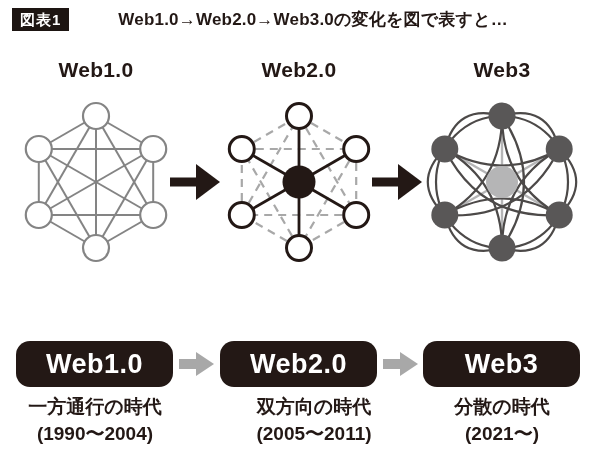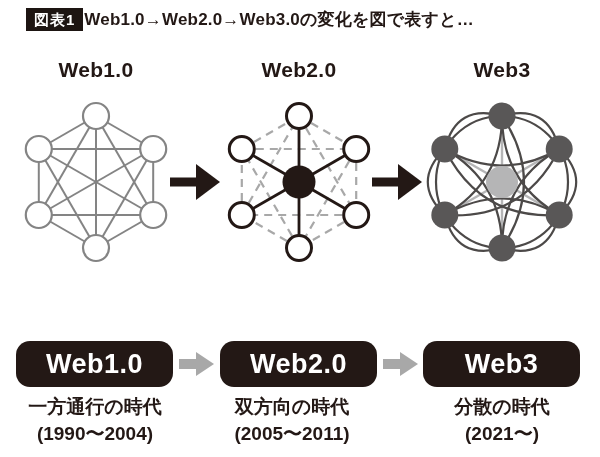--- a/index.html
+++ b/index.html
@@ -1,26 +1,26 @@
 <!DOCTYPE html>
 <html><head>
 <meta charset="utf-8">
 <style>
   html,body{margin:0;padding:0;background:#ffffff;}
   .canvas{
     position:relative;width:600px;height:457px;background:#ffffff;
     font-family:"Liberation Sans","DejaVu Sans",sans-serif;color:#231815;overflow:hidden;
   }
   
-  .header{position:absolute;left:26px;top:8px;display:flex;align-items:center;gap:1px;}
+  .header{position:absolute;left:12px;top:8px;display:flex;align-items:center;gap:9px;}
   .badge{
     display:inline-block;background:#1d1512;color:#ffffff;font-weight:bold;
     font-size:15px;line-height:23px;padding:0 8px;letter-spacing:1px;
   }
-  .title{font-size:17px;font-weight:600;letter-spacing:0.2px;}
+  .title{font-size:17px;font-weight:600;letter-spacing:0.2px;margin-left:40px;}
   
   .diagram-label{
     position:absolute;top:58px;width:200px;text-align:center;
     font-size:21px;font-weight:bold;letter-spacing:0.3px;
   }
   .dl1{left:-4px}.dl2{left:199px}.dl3{left:402px}
   svg.net{position:absolute;left:0;top:50px;}
   
   .pill{
     position:absolute;top:341px;width:157px;height:46px;background:#231815;
@@ -28,21 +28,21 @@
     text-align:center;line-height:46px;letter-spacing:0.5px;
   }
   .p1{left:16px}.p2{left:220px}.p3{left:423px}
   .pill-arrow{position:absolute;top:351px;}
   .pa1{left:179px}.pa2{left:383px}
   
   .caption{
     position:absolute;top:393px;width:220px;text-align:center;
     font-weight:bold;font-size:19px;line-height:27px;color:#231815;
   }
-  .c1{left:-15px}.c2{left:182px}.c3{left:392px}
+  .c1{left:-15px}.c2{left:204px}.c3{left:392px}
 </style>
 </head>
 <body>
 
 <div class="canvas">
 
   <div class="header">
     <span class="badge">図表1</span>
     <span class="title">Web1.0→Web2.0→Web3.0の変化を図で表すと…</span>
   </div>

